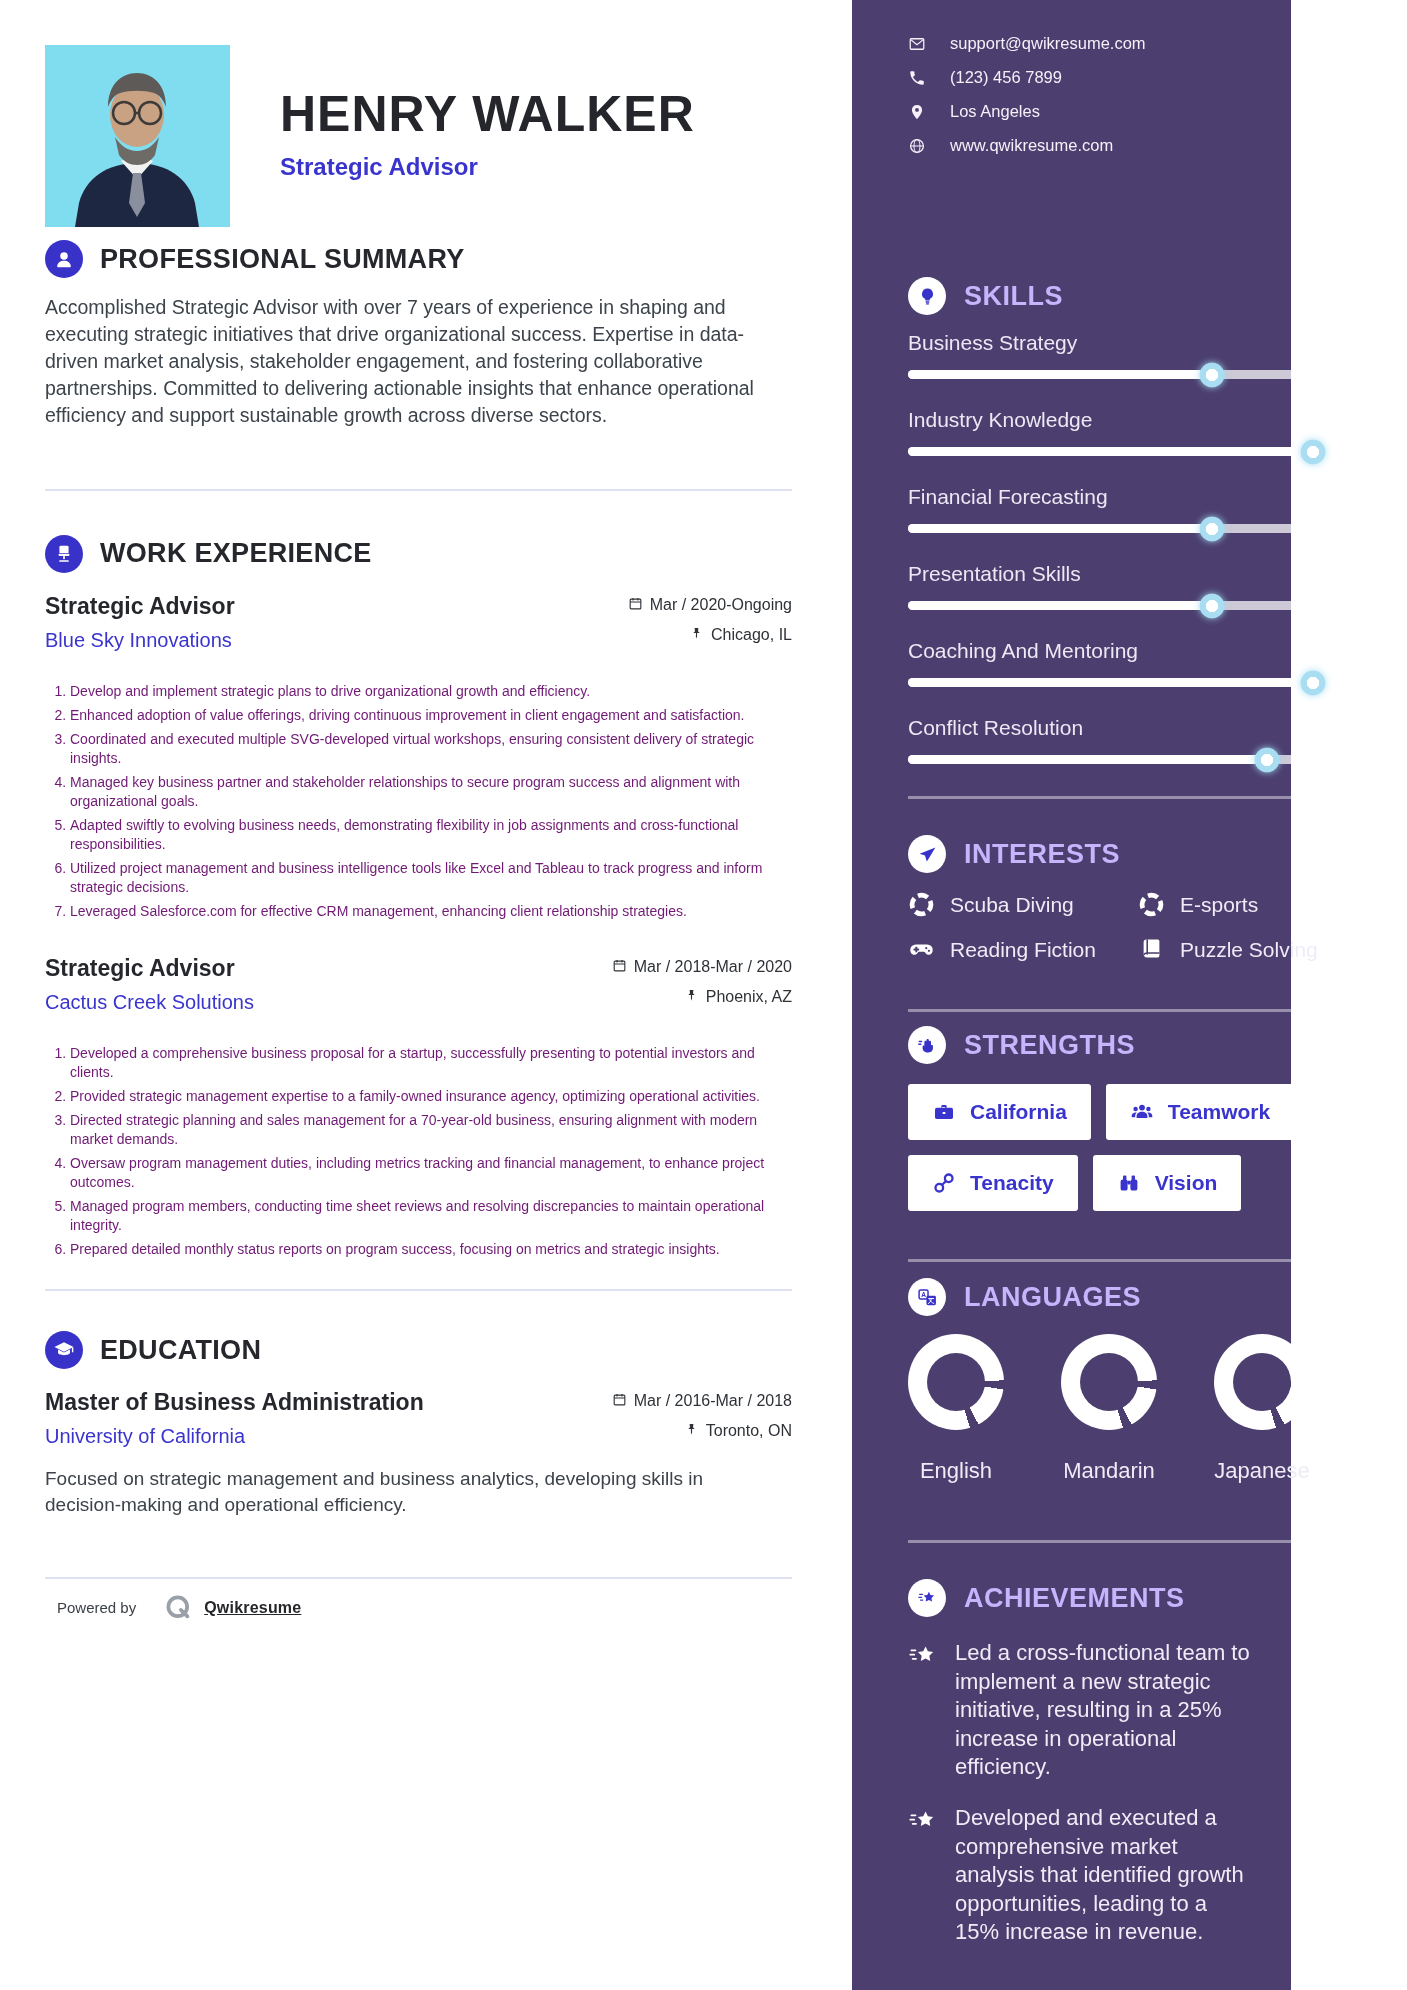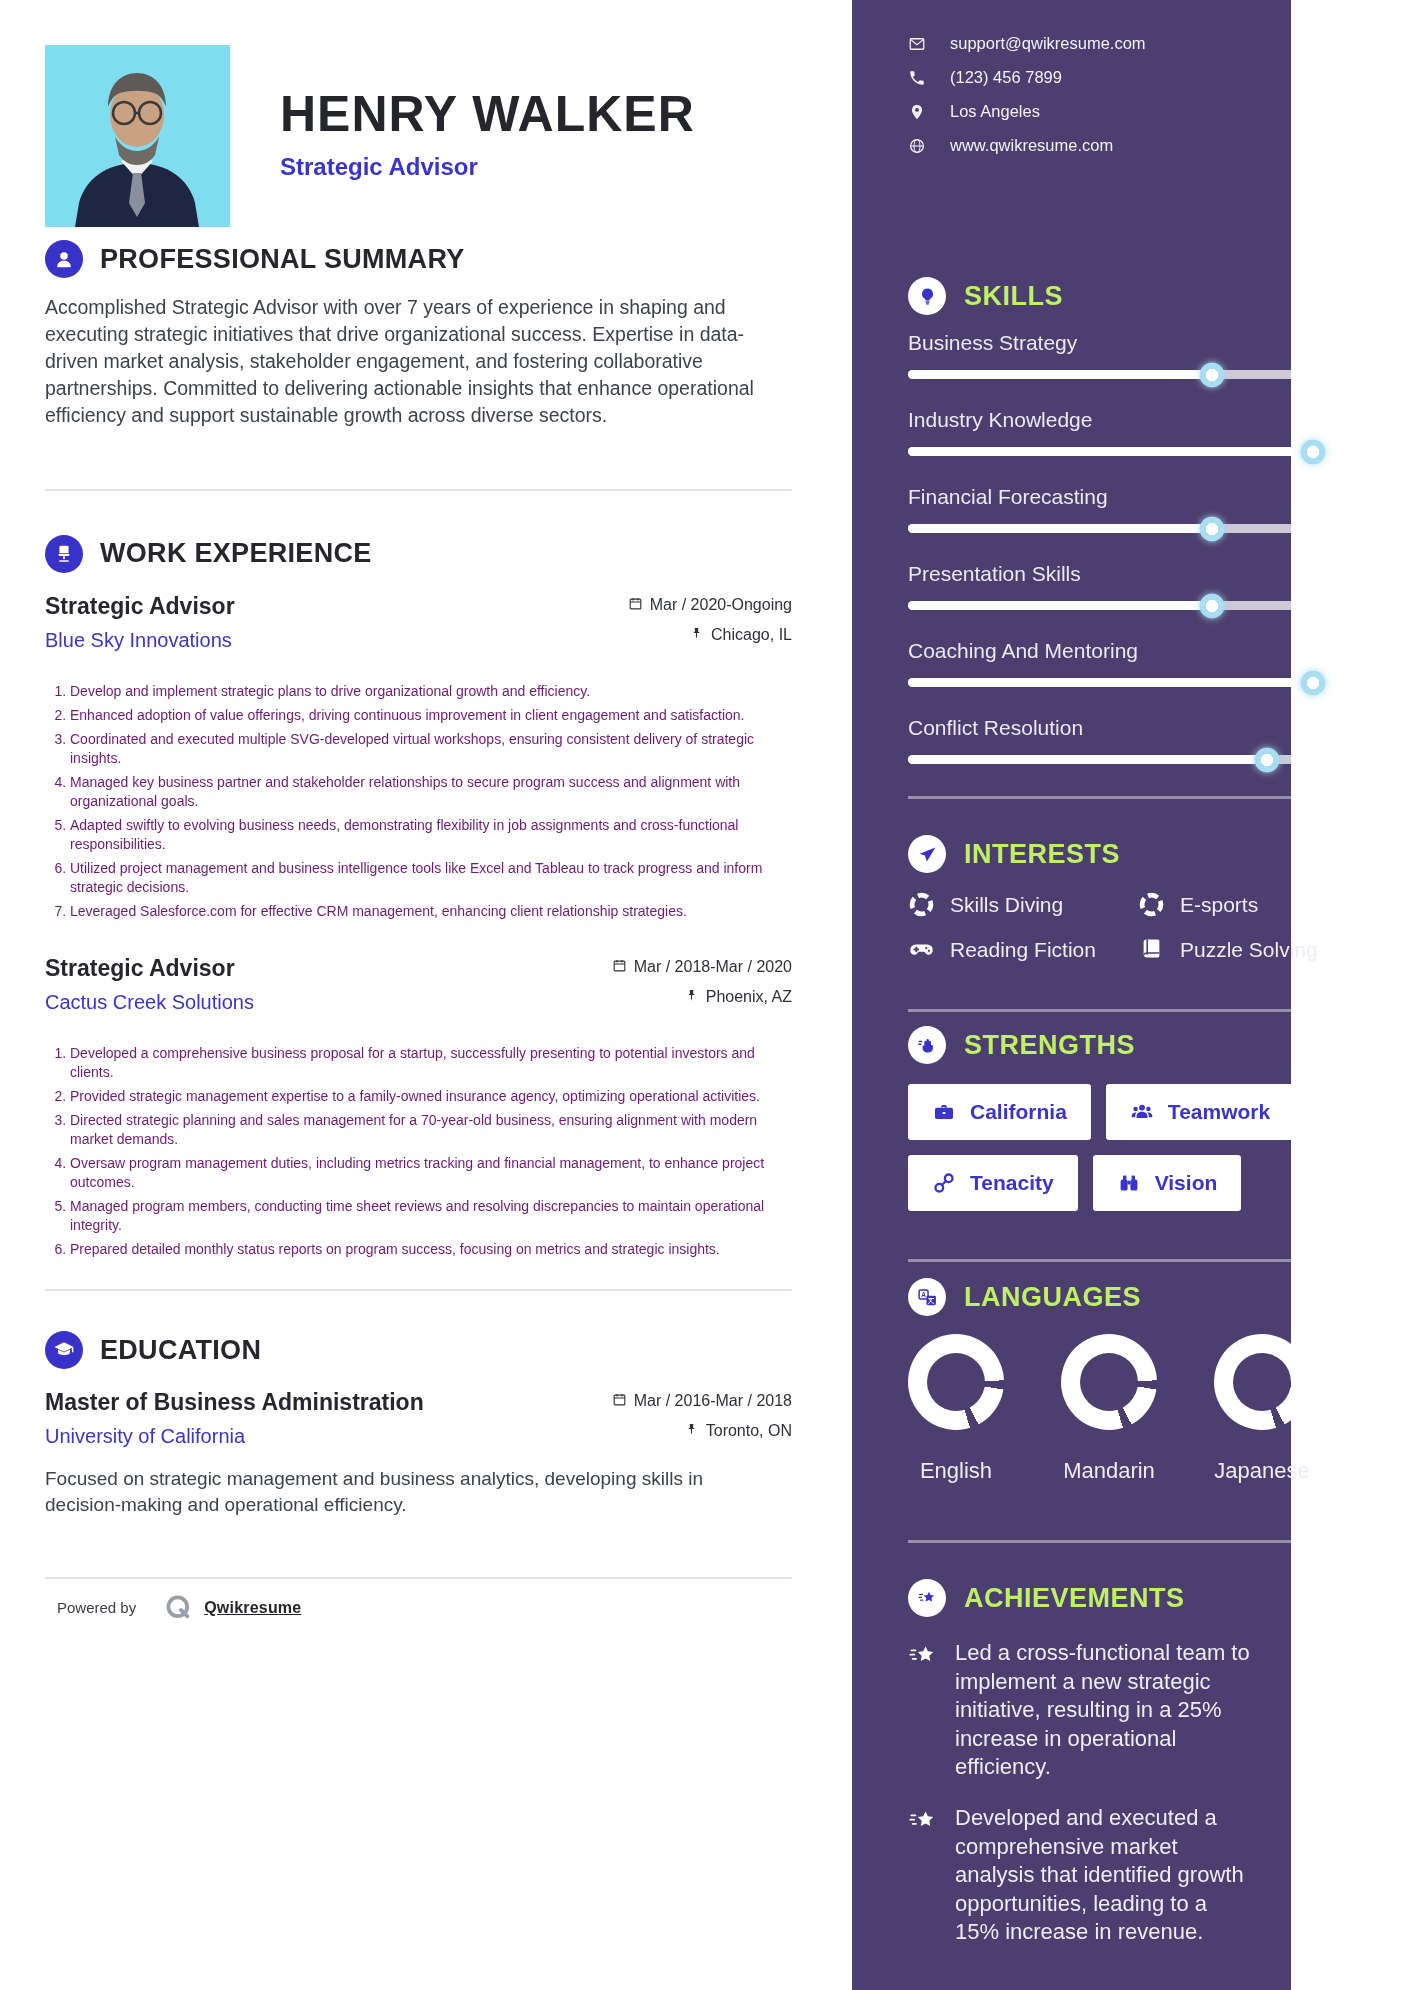--- a/index.html
+++ b/index.html
@@ -71,21 +71,21 @@
   .contact { display:flex; flex-direction:column; gap:15px; margin-top:4px; }
   .contact-row { display:flex; align-items:center; gap:24px; font-size:16.5px; color:#f4f1f9; }
   .contact-row svg { width:18px; height:18px; color:#f4f1f9; flex:none; }
 
   .rsection-head { display:flex; align-items:center; gap:18px; }
   .rsection-head .rbadge {
     width:38px; height:38px; border-radius:50%; background:#ffffff;
     display:flex; align-items:center; justify-content:center; flex:none;
   }
   .rsection-head .rbadge svg { width:21px; height:21px; color:#3832C9; }
-  .rsection-title { font-size:27px; font-weight:bold; color:#bef264; letter-spacing:.5px; }
+  .rsection-title { font-size:27px; font-weight:bold; color:#c4b5fd; letter-spacing:.5px; }
 
   .skills-wrap { margin-top:16px; }
   .skill { margin-bottom:29px; }
   .skill-label { font-size:21px; color:#ece8f4; margin-bottom:15px; }
   .slider { position:relative; height:9px; border-radius:5px; background:rgba(255,255,255,.72); width:460px; }
   .slider-fill {
     position:absolute; left:0; top:0; bottom:0; width:var(--pct,50%);
     background:#ffffff; border-radius:5px;
   }
   .slider-knob {
@@ -411,21 +411,21 @@
             <path d="M21 4 3 11.2l6.1 2L11.2 20l3.1-5L21 4z"></path>
           </svg>
       </span>
       <span class="rsection-title">INTERESTS</span>
     </div>
     <div class="interests-grid">
       <div class="interest">
         <svg viewBox="0 0 24 24" fill="none" stroke="currentColor">
             <circle cx="12" cy="12" r="8.3" stroke-width="4.2" stroke-dasharray="9.1 3.9" transform="rotate(-23 12 12)"></circle>
           </svg>
-        <span>Skills Diving</span>
+        <span>Scuba Diving</span>
       </div>
       <div class="interest">
         <svg viewBox="0 0 24 24" fill="none" stroke="currentColor">
             <circle cx="12" cy="12" r="8.3" stroke-width="4.2" stroke-dasharray="9.1 3.9" transform="rotate(-23 12 12)"></circle>
           </svg>
         <span>E-sports</span>
       </div>
       <div class="interest">
         <svg viewBox="0 0 24 24" fill="currentColor">
             <path d="M7 7.5h10a5 5 0 0 1 5 5c0 2.6-1.6 4.2-3.5 4.2-1.4 0-2.3-.8-3-1.7-.4-.5-.9-.9-1.5-.9h-4c-.6 0-1.1.4-1.5.9-.7.9-1.6 1.7-3 1.7C3.6 16.7 2 15.1 2 12.5a5 5 0 0 1 5-5z"></path>

